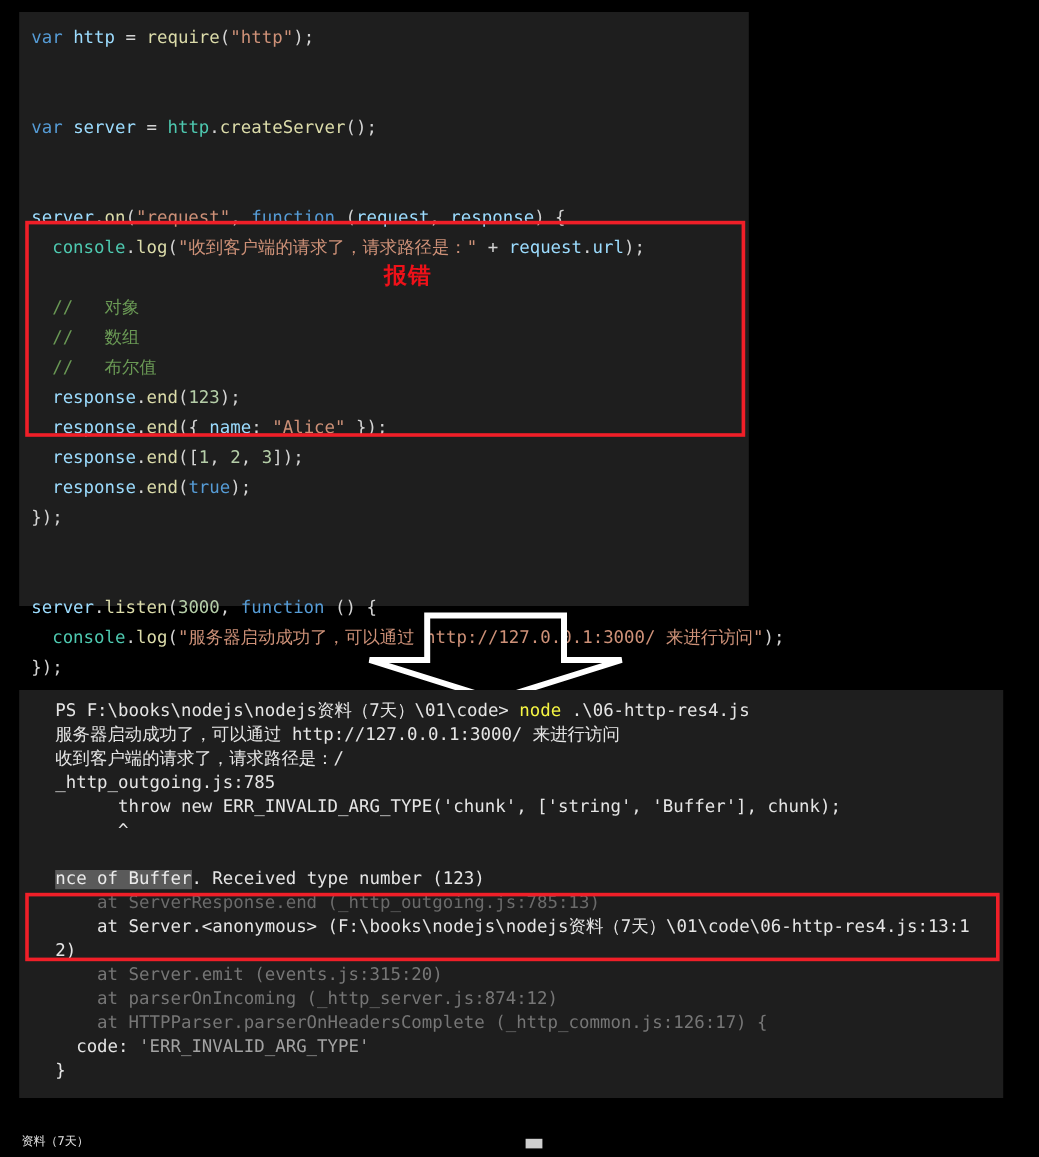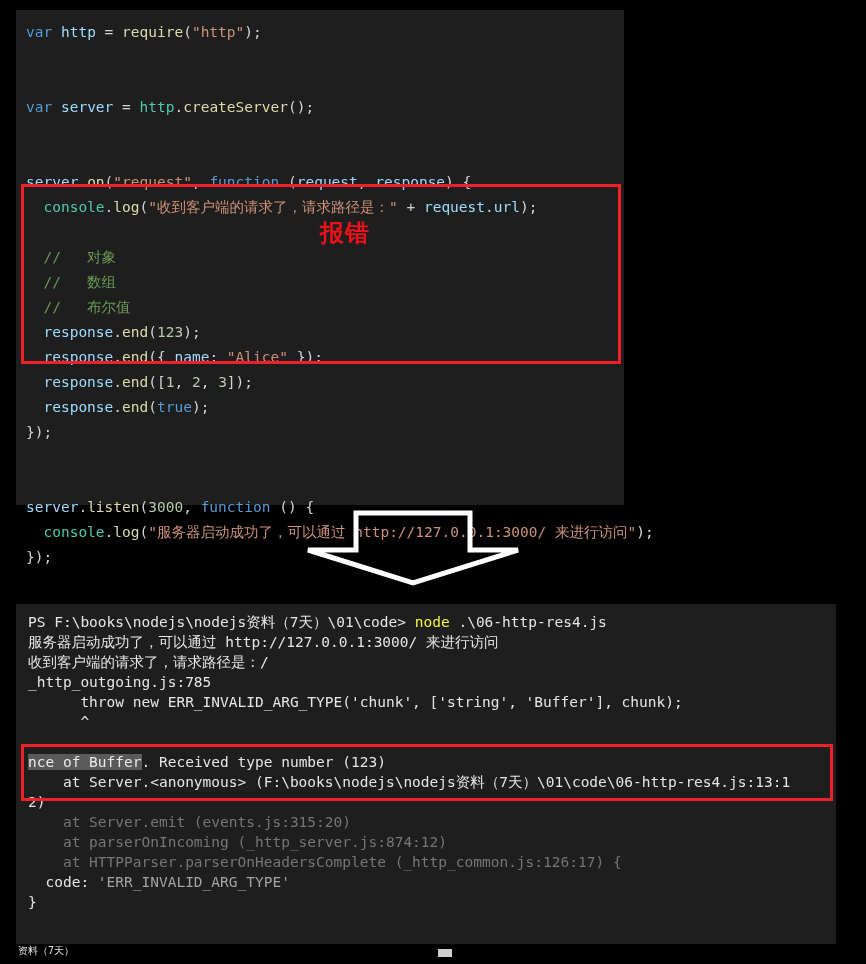--- a/index.html
+++ b/index.html
@@ -53,45 +53,45 @@
     pointer-events: none;
   }
   #redbox-code    { left: 21px;  top: 184px; width: 600px; height: 180px; }
   #redbox-error   { left: 21px;  top: 744px; width: 812px; height: 57px; }
 
   #error-label {
     position: absolute;
     left: 320px;
     top: 217px;
     font-family: "DejaVu Sans", "Liberation Sans", sans-serif;
-    font-size: 24px;
+    font-size: 19px;
     font-weight: bold;
     color: #ee1119;
     letter-spacing: 1px;
   }
 
   
   #arrow {
     position: absolute;
     left: 303px;
     top: 508px;
     width: 220px;
     height: 80px;
   }
 
   
   #terminal-panel {
     position: absolute;
     left: 16px;
-    top: 604px;
+    top: 575px;
     width: 820px;
     height: 340px;
     background: #1e1e1e;
     box-sizing: border-box;
-    padding: 8px 0 0 0;
+    padding: 8px 0 0 18px;
     overflow: hidden;
   }
   .term-line {
     font-family: "DejaVu Sans Mono", "Liberation Mono", monospace;
     font-size: 14.5px;
     line-height: 20px;
     color: #cccccc;
     white-space: pre;
     padding-left: 12px;
     height: 20px;
@@ -185,20 +185,21 @@
   <div class="term-line t-white">收到客户端的请求了，请求路径是：/</div>
   <div class="term-line t-white">_http_outgoing.js:785</div>
   <div class="term-line t-white">      throw new ERR_INVALID_ARG_TYPE('chunk', ['string', 'Buffer'], chunk);</div>
   <div class="term-line t-white">      ^</div>
 
   <div class="term-line"> </div>
 
 
   <div class="term-line"><span class="t-sel">nce of Buffer</span><span class="t-white">. Received type number (123)</span></div>
 
+  <div class="term-line t-dim">    at ServerResponse.end (_http_outgoing.js:785:13)</div>
   <div class="term-line t-white">    at Server.&lt;anonymous&gt; (F:\books\nodejs\nodejs资料（7天）\01\code\06-http-res4.js:13:1</div>
   <div class="term-line t-white">2)</div>
   <div class="term-line t-gray">    at Server.emit (events.js:315:20)</div>
   <div class="term-line t-gray">    at parserOnIncoming (_http_server.js:874:12)</div>
   <div class="term-line t-gray">    at HTTPParser.parserOnHeadersComplete (_http_common.js:126:17) {</div>
 
   <div class="term-line"><span class="t-white">  code: </span><span class="t-green">'ERR_INVALID_ARG_TYPE'</span></div>
 
   <div class="term-line t-white">}</div>
 

